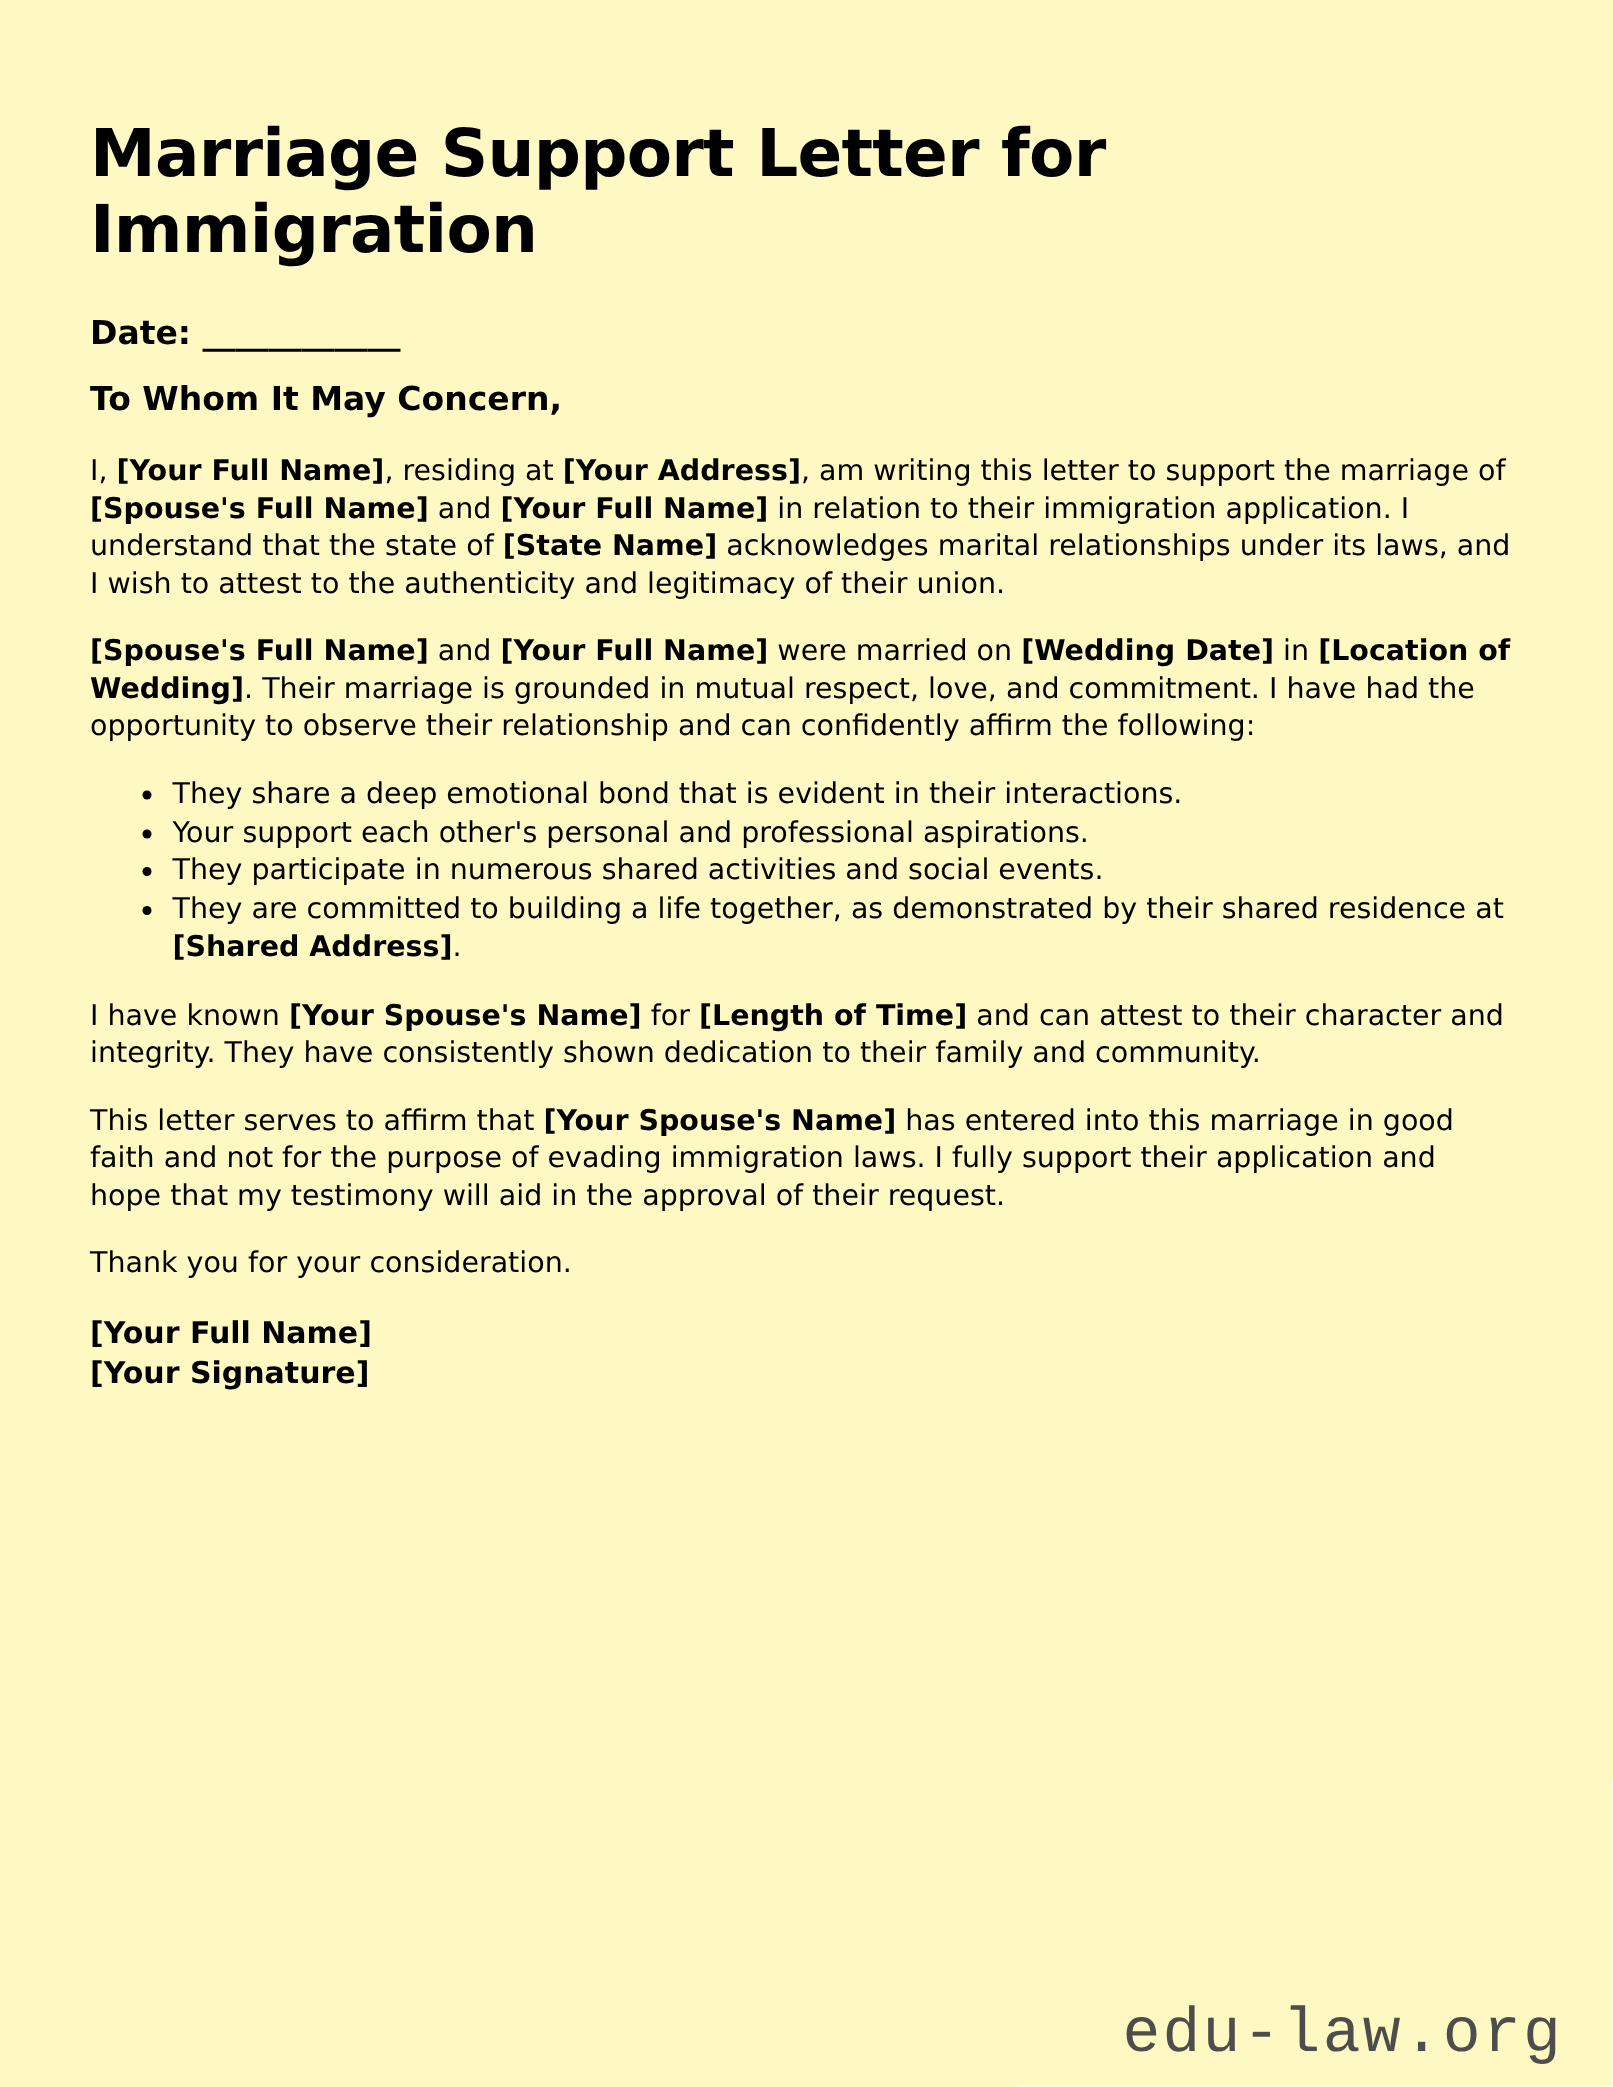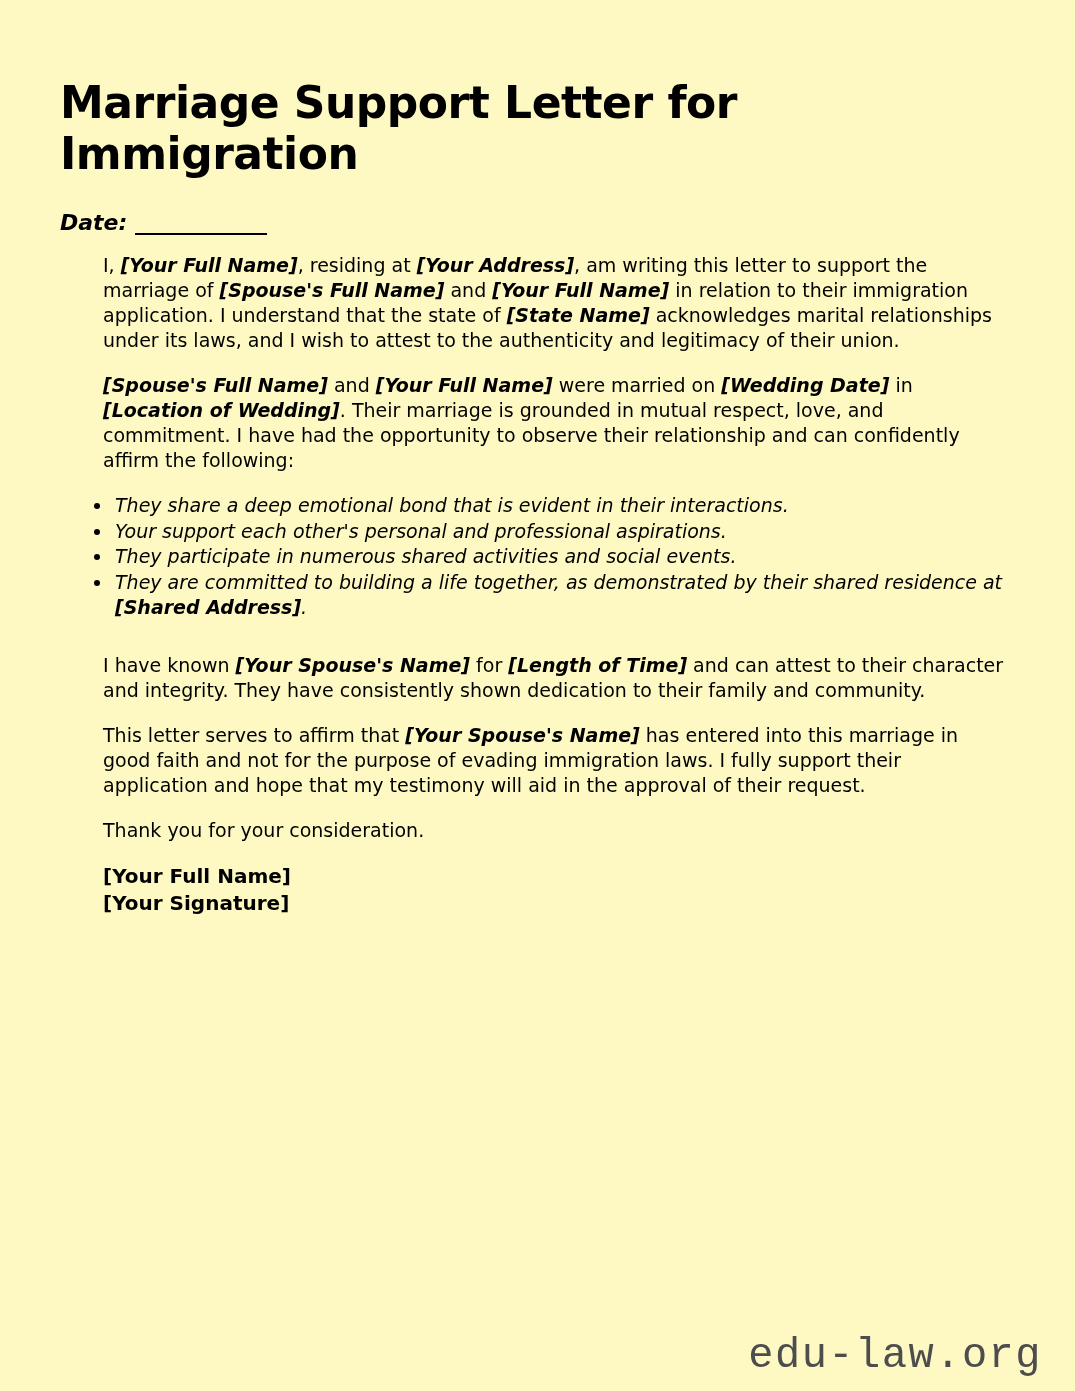--- a/index.html
+++ b/index.html
@@ -24,28 +24,26 @@
   .heading-line {
     font-size: 22px; font-weight: bold;
     line-height: 28px;
   }
   .date-line { margin-bottom: 16px; }
   .salutation { margin-bottom: 21px; }
   .para {
     font-size: 19px; line-height: 25px;
     max-width: 950px;
     margin-bottom: 20px;
-    margin-left: 43px;
   }
-  .para b, .heading-line b { font-weight: bold; font-style: italic; }
+  .para b, .heading-line b { font-weight: bold; }
   ul.bullets {
-    margin: 0 0 32px 0;
+    margin: 0 0 20px 0;
     padding-left: 53px;
     max-width: 950px;
-    font-style: italic;
   }
   ul.bullets li {
     font-size: 19px; line-height: 25.5px;
     padding-left: 2px;
   }
   .signature-block {
     font-size: 20px; line-height: 27px;
     font-weight: bold;
     margin-bottom: 0;
   }
@@ -60,20 +58,21 @@
 </style>
 </head>
 <body>
 
 <div class="page">
 
   <h1 class="title">Marriage Support Letter for Immigration</h1>
 
   <p class="heading-line date-line"><b>Date:</b> <span>____________</span></p>
 
+  <p class="heading-line salutation"><b>To Whom It May Concern,</b></p>
 
   <p class="para">I, <b>[Your Full Name]</b>, residing at <b>[Your Address]</b>, am writing this letter to support the marriage of <b>[Spouse's Full Name]</b> and <b>[Your Full Name]</b> in relation to their immigration application. I understand that the state of <b>[State Name]</b> acknowledges marital relationships under its laws, and I wish to attest to the authenticity and legitimacy of their union.</p>
 
   <p class="para"><b>[Spouse's Full Name]</b> and <b>[Your Full Name]</b> were married on <b>[Wedding Date]</b> in <b>[Location of Wedding]</b>. Their marriage is grounded in mutual respect, love, and commitment. I have had the opportunity to observe their relationship and can confidently affirm the following:</p>
 
   <ul class="bullets">
     <li>They share a deep emotional bond that is evident in their interactions.</li>
     <li>Your support each other's personal and professional aspirations.</li>
     <li>They participate in numerous shared activities and social events.</li>
     <li>They are committed to building a life together, as demonstrated by their shared residence at <b>[Shared Address]</b>.</li>

